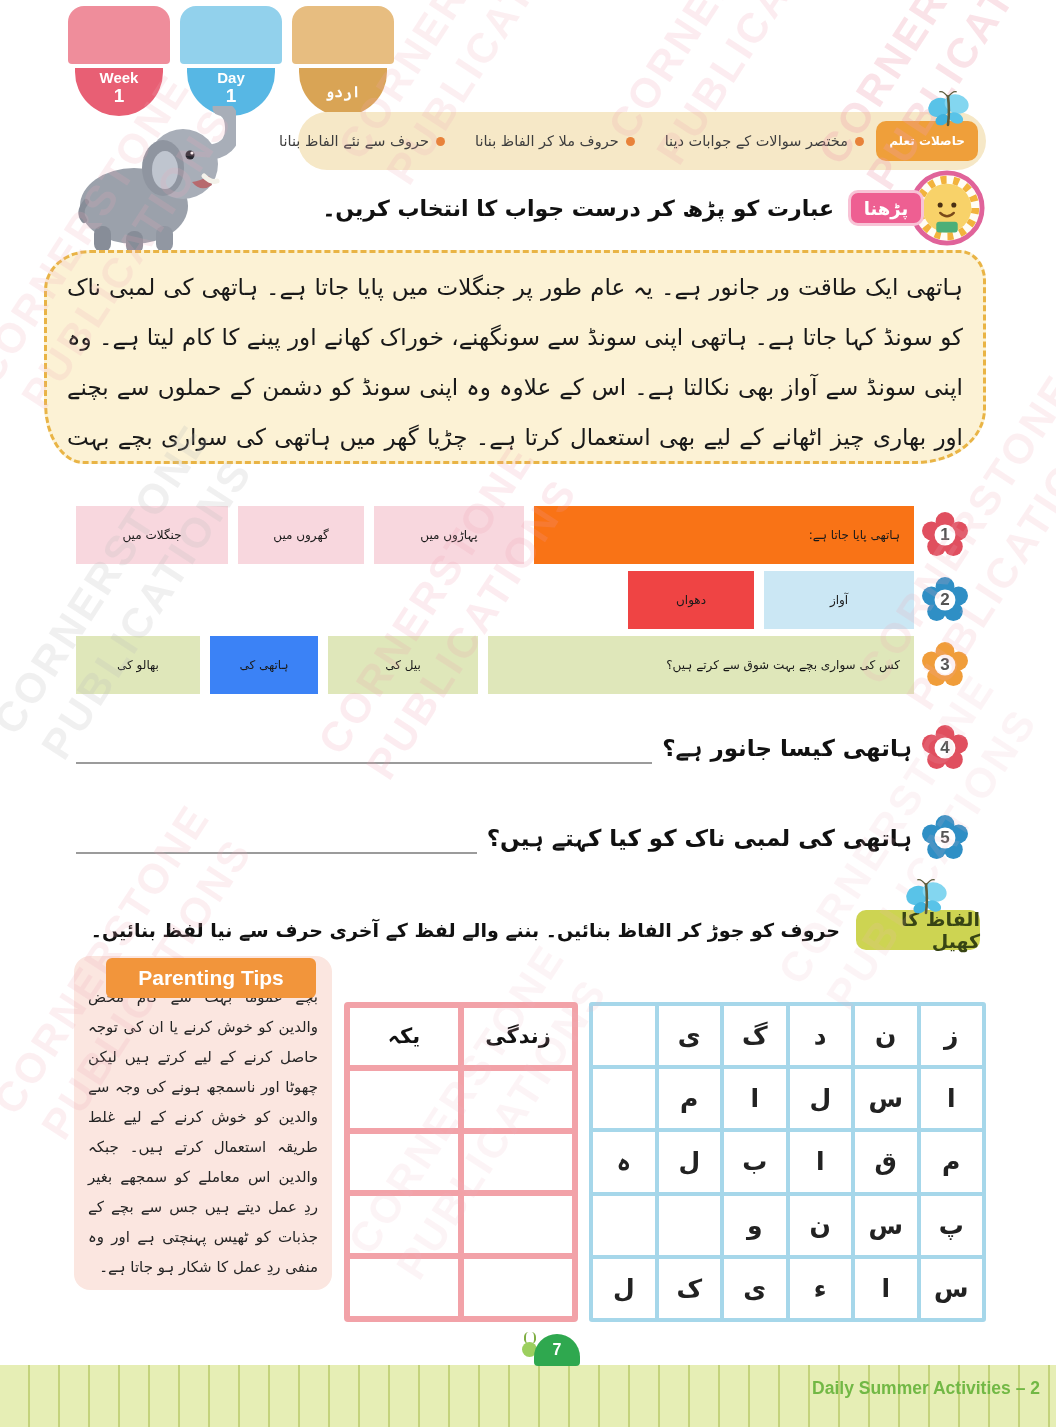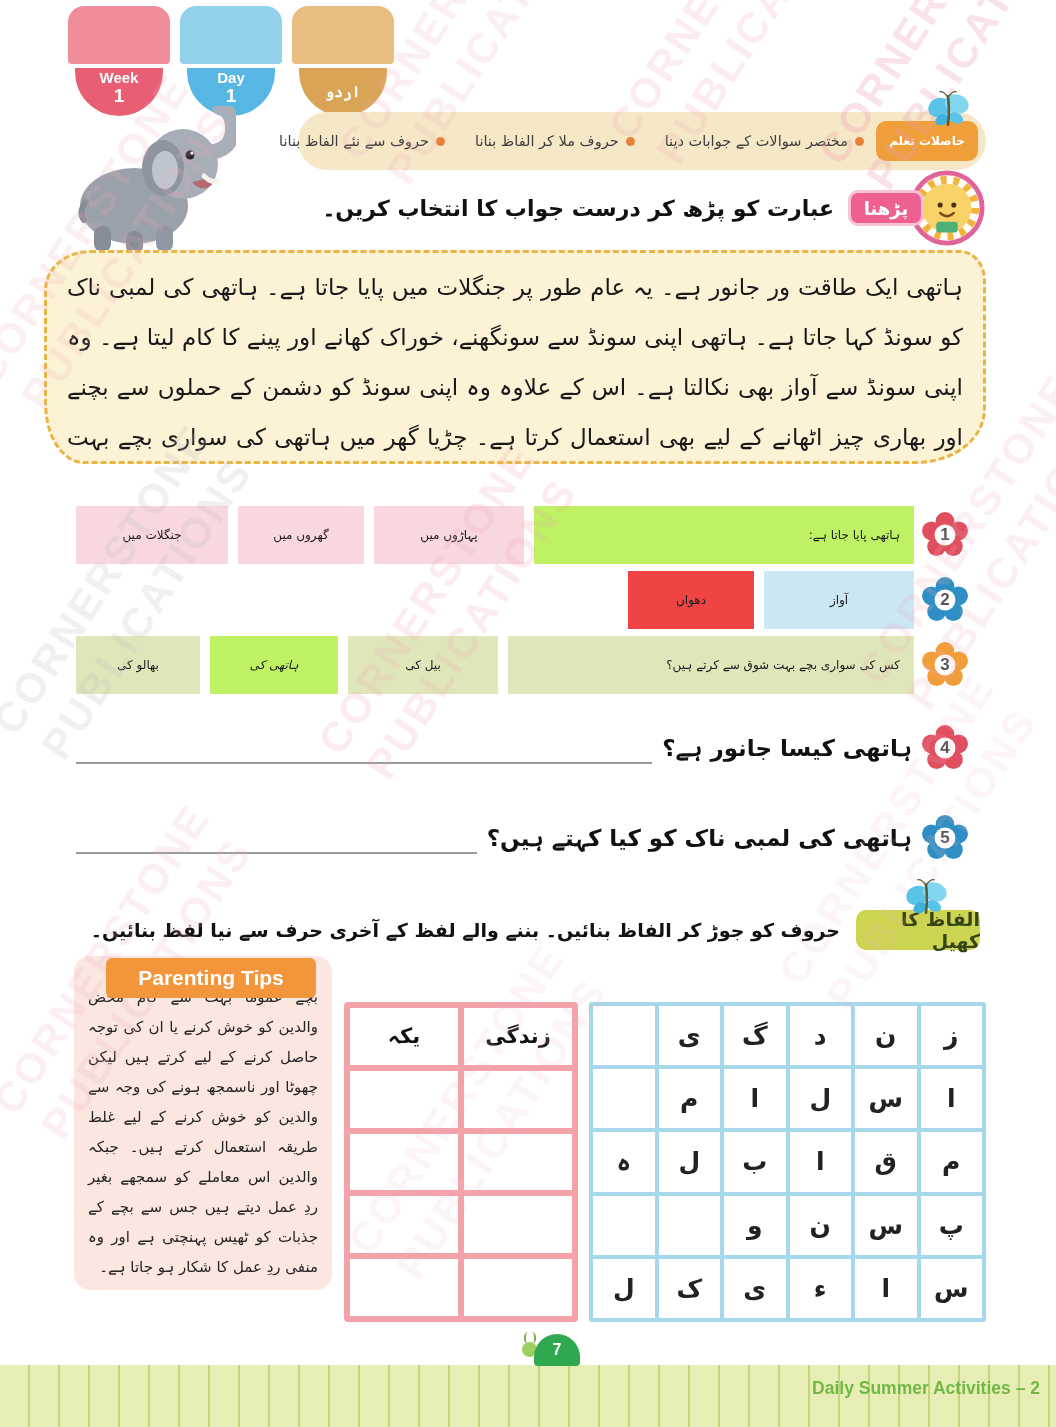--- a/index.html
+++ b/index.html
@@ -222,21 +222,21 @@
         <circle cx="22" cy="9" r="9" fill="currentColor"></circle>
           <circle cx="35" cy="18" r="9" fill="currentColor"></circle>
         <circle cx="30" cy="33" r="9" fill="currentColor"></circle>
           <circle cx="14" cy="33" r="9" fill="currentColor"></circle>
         <circle cx="9" cy="18" r="9" fill="currentColor"></circle>
           <circle cx="22" cy="22" r="10" fill="#fff"></circle>
       </svg>
       <i>1</i>
     </span>
     <div class="row">
-      <div class="cell q" style="background:#bef264;">ہاتھی پایا جاتا ہے:</div>
+      <div class="cell q" style="background:#f97316;">ہاتھی پایا جاتا ہے:</div>
       <div class="cell opt" style="background:#f8d7de; width:150px;">پہاڑوں میں</div>
       <div class="cell opt" style="background:#f8d7de; width:126px;">گھروں میں</div>
       <div class="cell opt" style="background:#f8d7de; width:152px;">جنگلات میں</div>
     </div>
   </div>
 
   <div class="mcq" style="top:571px;">
     <span class="flower" style="color:#2f8fc5;">
       <svg viewBox="0 0 44 44">
         <circle cx="22" cy="9" r="9" fill="currentColor"></circle>
@@ -262,21 +262,21 @@
         <circle cx="30" cy="33" r="9" fill="currentColor"></circle>
           <circle cx="14" cy="33" r="9" fill="currentColor"></circle>
         <circle cx="9" cy="18" r="9" fill="currentColor"></circle>
           <circle cx="22" cy="22" r="10" fill="#fff"></circle>
       </svg>
       <i>3</i>
     </span>
     <div class="row">
       <div class="cell q" style="background:#dfe7ba;">کس کی سواری بچے بہت شوق سے کرتے ہیں؟</div>
       <div class="cell opt" style="background:#dfe7ba; width:150px;">بیل کی</div>
-      <div class="cell opt" style="background:#bef264; width:128px;font-style:italic;">ہاتھی کی</div>
+      <div class="cell opt" style="background:#3b82f6; width:108px;">ہاتھی کی</div>
       <div class="cell opt" style="background:#dfe7ba; width:124px;">بھالو کی</div>
     </div>
   </div>
 
   <div class="openq" style="top:716px;">
     <span class="flower" style="color:#e04f5f;">
       <svg viewBox="0 0 44 44">
         <circle cx="22" cy="9" r="9" fill="currentColor"></circle>
           <circle cx="35" cy="18" r="9" fill="currentColor"></circle>
         <circle cx="30" cy="33" r="9" fill="currentColor"></circle>

